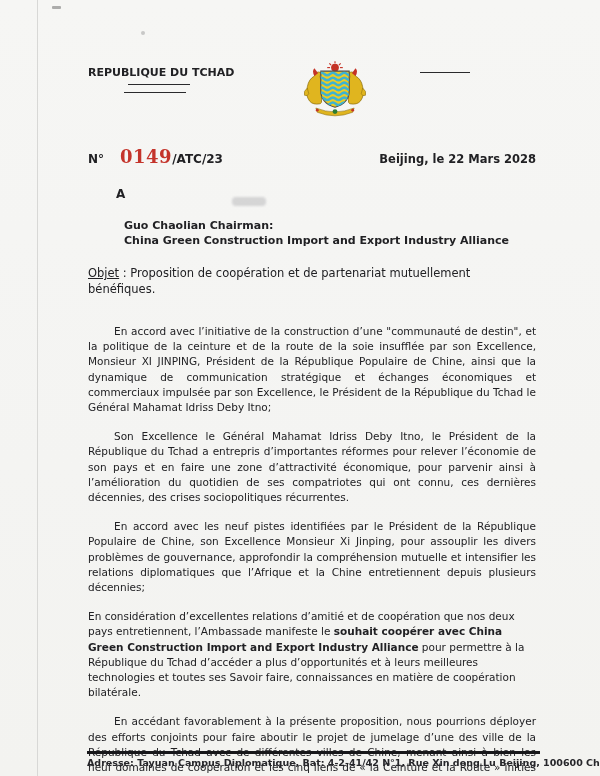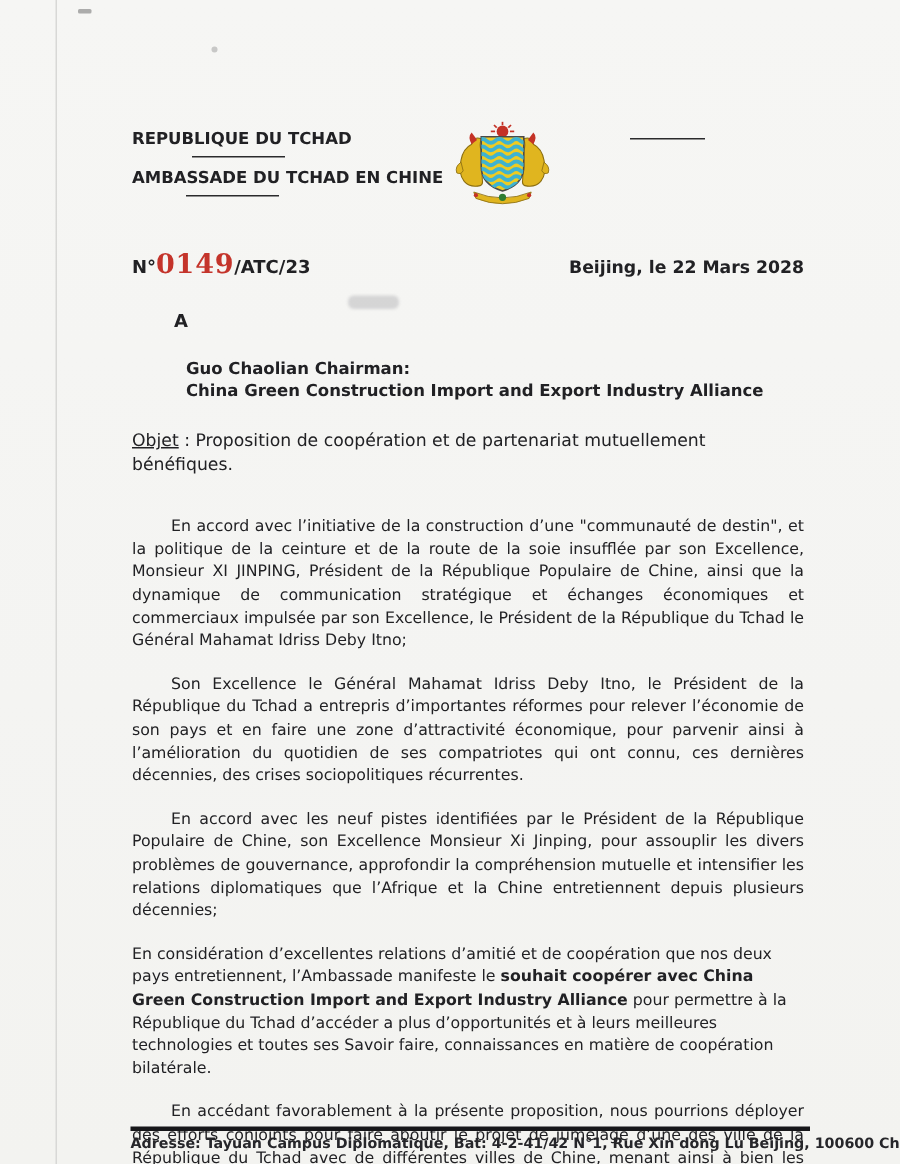--- a/index.html
+++ b/index.html
@@ -32,21 +32,21 @@
     position:absolute;left:232px;top:197px;width:34px;height:9px;
     background:rgba(140,140,145,.30);
     border-radius:4px;filter:blur(1.2px);
   }
   .content{
     position:relative;
     padding:66px 64px 0 88px; 
   }
   
   .header-row{
-    display:flex;align-items:flex-start;justify-content:center;margin-top:20px;
+    display:flex;align-items:flex-start;justify-content:center;
   }
   .hdr-left{width:208px;font-weight:bold;font-size:11px;line-height:13px;}
   .hdr-line{white-space:nowrap;}
   .hr-small{
     height:0;border-bottom:1.5px solid #2a2a2c;
     width:62px;margin:5px 0 7px 40px;
   }
   .hr-small.second{margin-left:36px;}
   .crest-wrap{width:78px;margin-top:-8px;flex:none;}
   .hdr-right{width:162px;font-weight:bold;font-size:11px;line-height:13px;text-align:left;}
@@ -57,20 +57,21 @@
   
   .ref-row{
     display:flex;justify-content:space-between;align-items:baseline;
     margin-top:18px;
   }
   .ref-no{font-weight:bold;font-size:12px;}
   .ref-no .serial{
     font-family:"DejaVu Serif","Liberation Serif",serif;
     font-size:18px;font-weight:600;color:#c4342b;
     letter-spacing:.5px;
+    margin-left:16px;
   }
   .date{font-weight:bold;font-size:11.5px;}
   
   .to-line{margin:20px 0 0 28px;font-weight:bold;font-size:12px;}
   .addressee{margin-top:17px;font-weight:bold;font-size:11px;line-height:15px;margin-left:36px;}
   
   .objet{
     margin-top:17px;max-width:436px;
     font-weight:normal;font-size:11.5px;line-height:16px;
   }
@@ -102,21 +103,20 @@
   <div class="scan-mark-1"></div>
   <div class="scan-mark-2"></div>
   <div class="pencil-smudge"></div>
 
   <div class="content">
 
     <div class="header-row">
       <div class="hdr-left">
         <div class="hdr-line">REPUBLIQUE DU TCHAD</div>
         <div class="hr-small"></div>
-        <div class="hdr-line">AMBASSADE DU TCHAD EN CHINE</div>
         <div class="hr-small second"></div>
       </div>
 
       <div class="crest-wrap">
         <svg width="78" height="66" viewBox="0 0 110 88" xmlns="http://www.w3.org/2000/svg">
 
           <g>
             <circle cx="55" cy="11" r="5.5" fill="#c43226"></circle>
             <g stroke="#c43226" stroke-width="1.6">
               <line x1="55" y1="2" x2="55" y2="5"></line>

